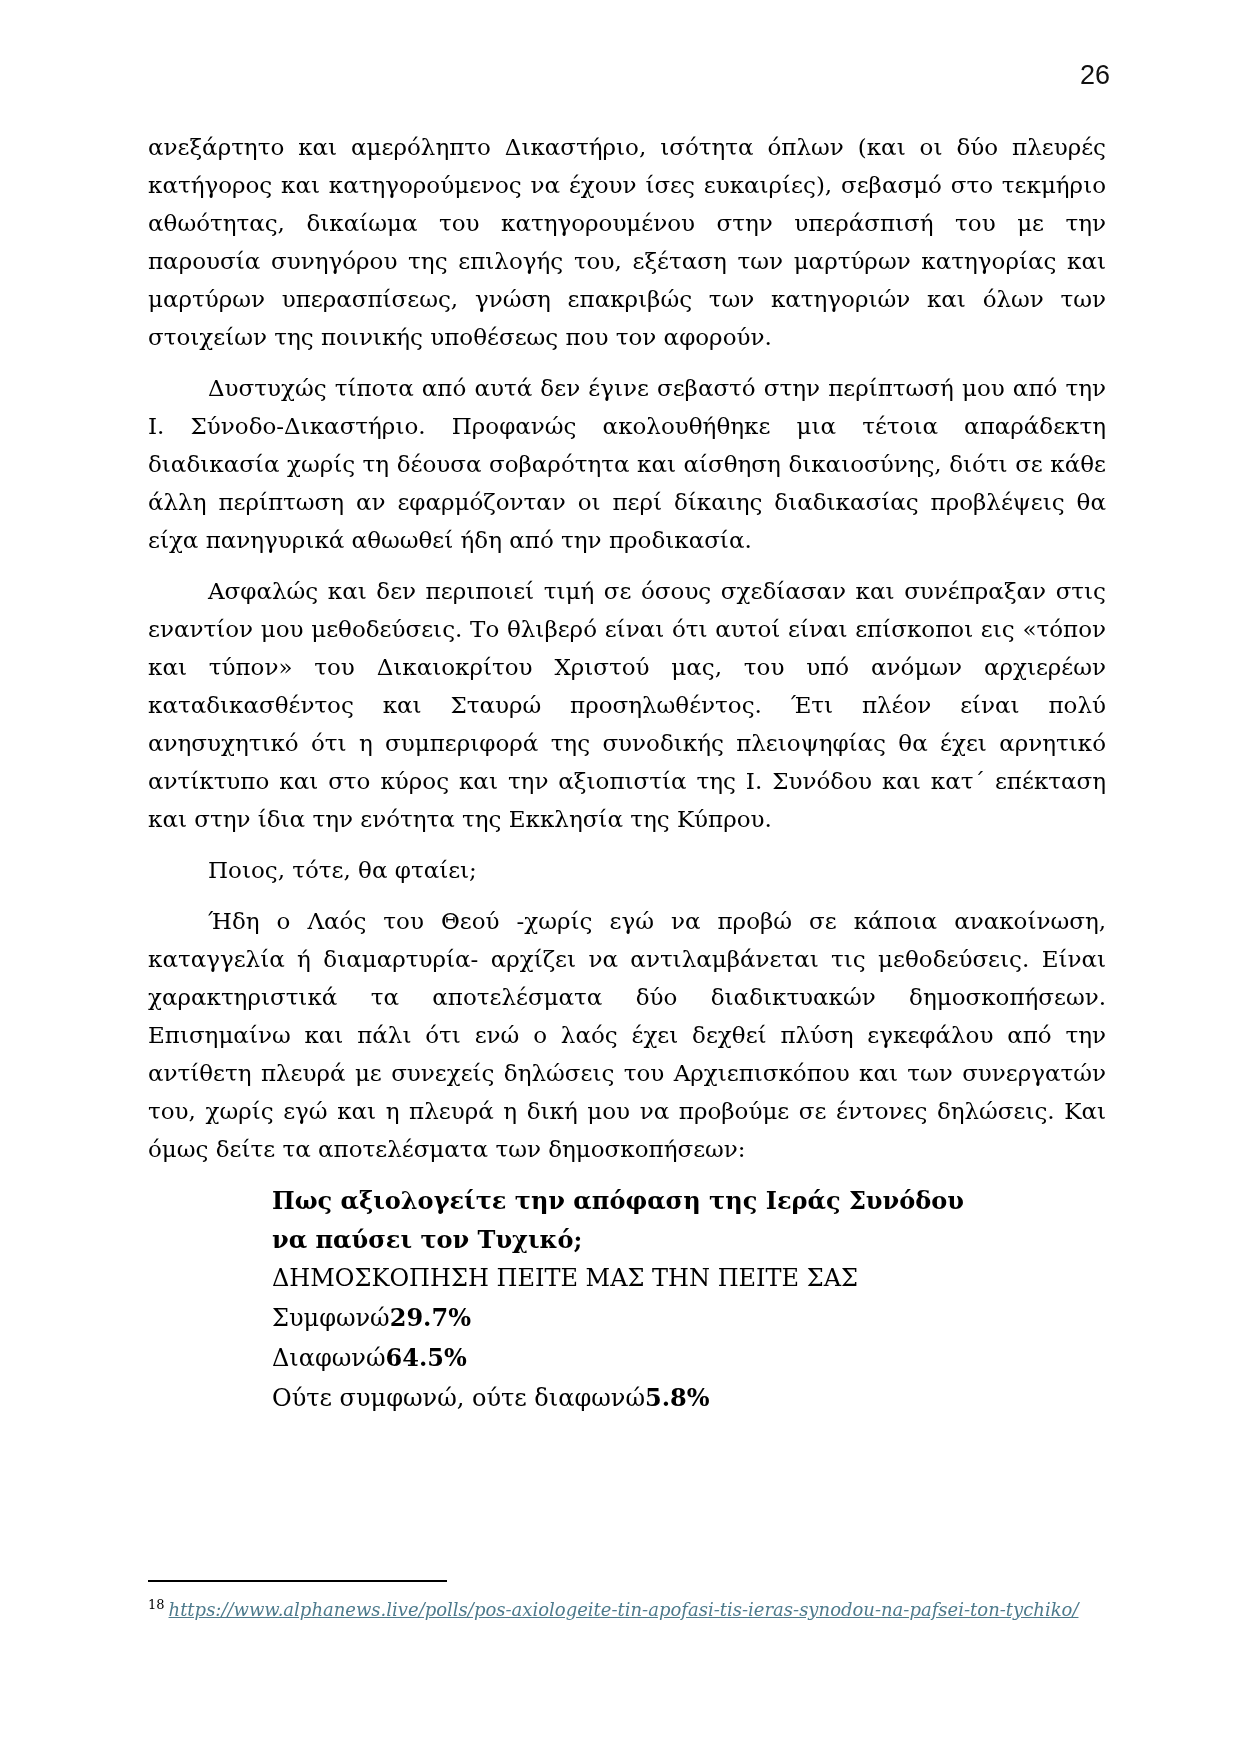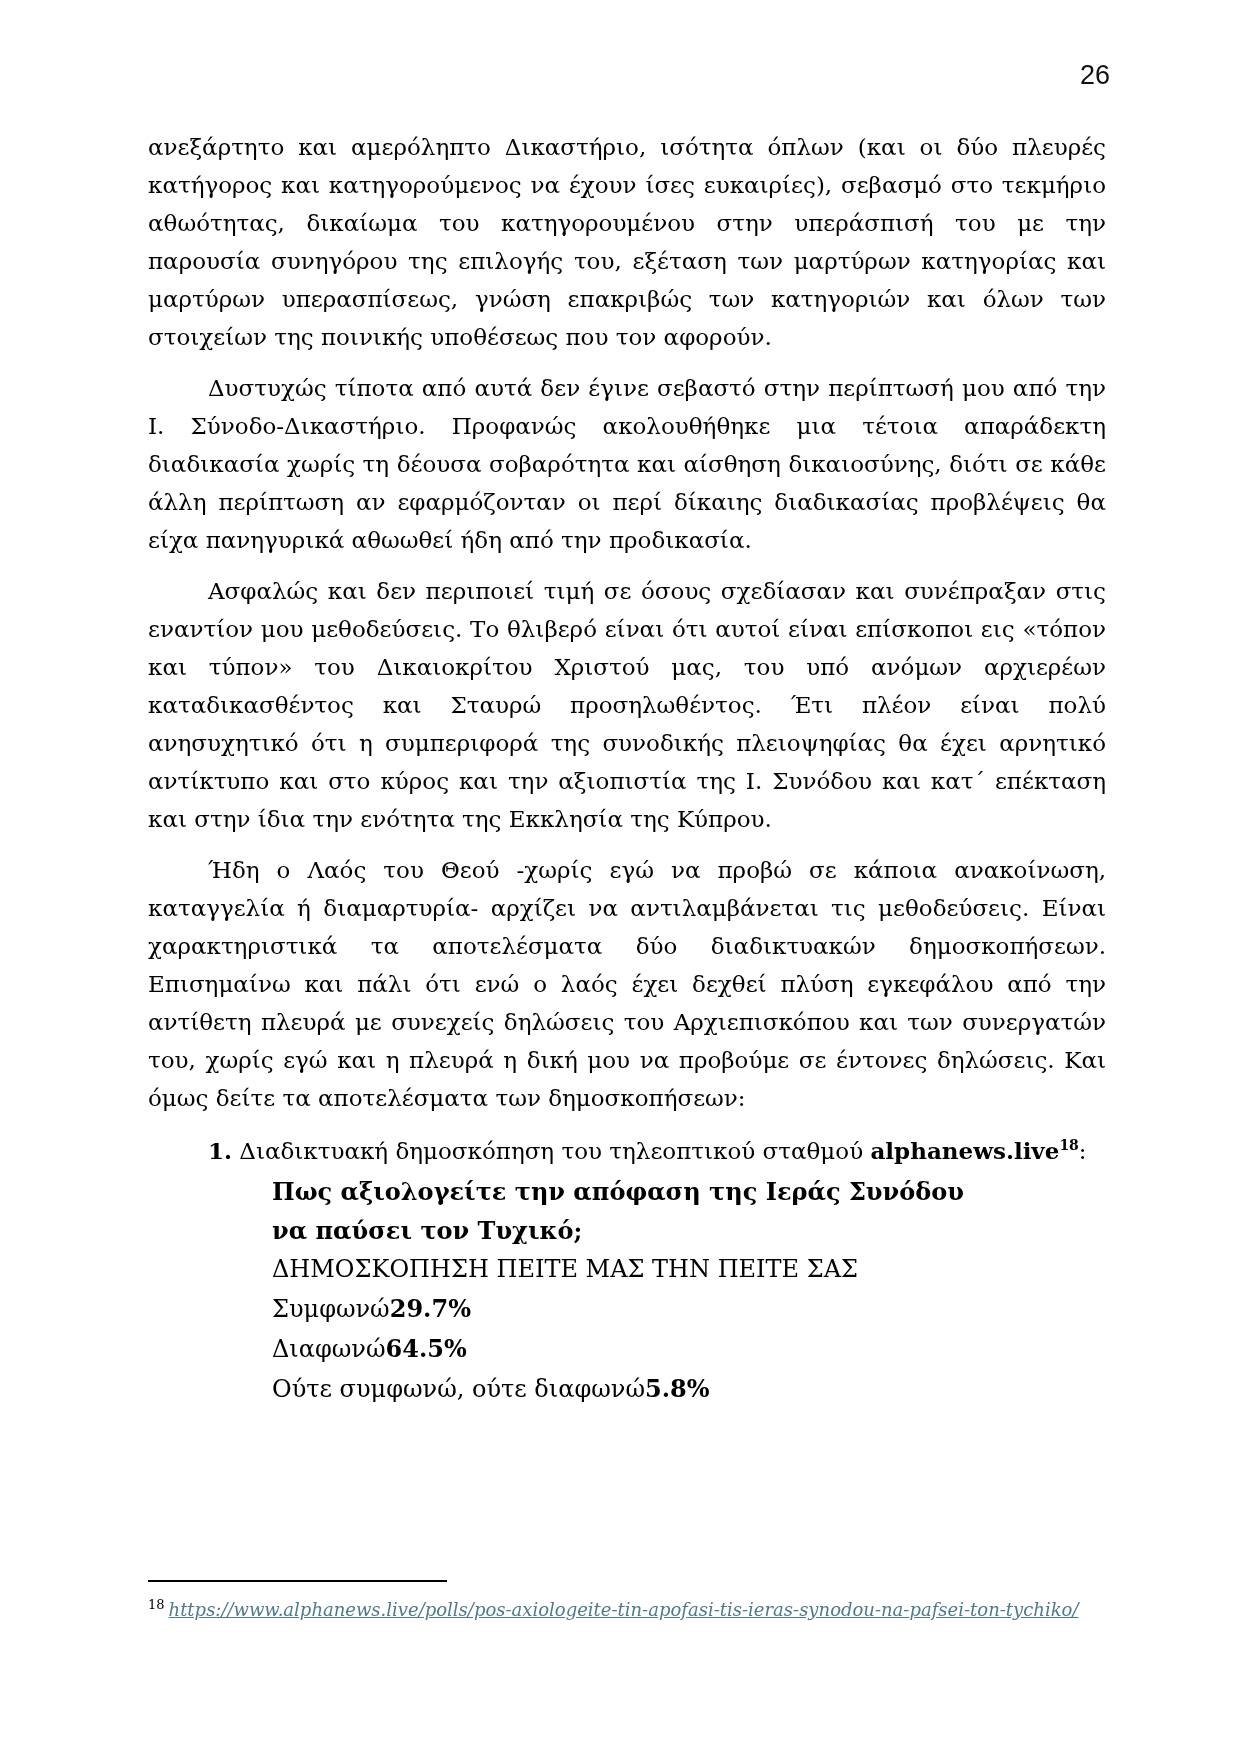--- a/index.html
+++ b/index.html
@@ -99,24 +99,24 @@
   <div class="page-number">26</div>
 
   <div class="content">
 
     <p class="body noindent">ανεξάρτητο και αμερόληπτο Δικαστήριο, ισότητα όπλων (και οι δύο πλευρές κατήγορος και κατηγορούμενος να έχουν ίσες ευκαιρίες), σεβασμό στο τεκμήριο αθωότητας, δικαίωμα του κατηγορουμένου στην υπεράσπισή του με την παρουσία συνηγόρου της επιλογής του, εξέταση των μαρτύρων κατηγορίας και μαρτύρων υπερασπίσεως, γνώση επακριβώς των κατηγοριών και όλων των στοιχείων της ποινικής υποθέσεως που τον αφορούν.</p>
 
     <p class="body indent">Δυστυχώς τίποτα από αυτά δεν έγινε σεβαστό στην περίπτωσή μου από την Ι. Σύνοδο-Δικαστήριο. Προφανώς ακολουθήθηκε μια τέτοια απαράδεκτη διαδικασία χωρίς τη δέουσα σοβαρότητα και αίσθηση δικαιοσύνης, διότι σε κάθε άλλη περίπτωση αν εφαρμόζονταν οι περί δίκαιης διαδικασίας προβλέψεις θα είχα πανηγυρικά αθωωθεί ήδη από την προδικασία.</p>
 
     <p class="body indent">Ασφαλώς και δεν περιποιεί τιμή σε όσους σχεδίασαν και συνέπραξαν στις εναντίον μου μεθοδεύσεις. Το θλιβερό είναι ότι αυτοί είναι επίσκοποι εις «τόπον και τύπον» του Δικαιοκρίτου Χριστού μας, του υπό ανόμων αρχιερέων καταδικασθέντος και Σταυρώ προσηλωθέντος. Έτι πλέον είναι πολύ ανησυχητικό ότι η συμπεριφορά της συνοδικής πλειοψηφίας θα έχει αρνητικό αντίκτυπο και στο κύρος και την αξιοπιστία της Ι. Συνόδου και κατ΄ επέκταση και στην ίδια την ενότητα της Εκκλησία της Κύπρου.</p>
 
+    <p class="body indent single">Ποιος, τότε, θα φταίει;</p>
 
     <p class="body indent">Ήδη ο Λαός του Θεού -χωρίς εγώ να προβώ σε κάποια ανακοίνωση, καταγγελία ή διαμαρτυρία- αρχίζει να αντιλαμβάνεται τις μεθοδεύσεις. Είναι χαρακτηριστικά τα αποτελέσματα δύο διαδικτυακών δημοσκοπήσεων. Επισημαίνω και πάλι ότι ενώ ο λαός έχει δεχθεί πλύση εγκεφάλου από την αντίθετη πλευρά με συνεχείς δηλώσεις του Αρχιεπισκόπου και των συνεργατών του, χωρίς εγώ και η πλευρά η δική μου να προβούμε σε έντονες δηλώσεις. Και όμως δείτε τα αποτελέσματα των δημοσκοπήσεων:</p>
 
-    <p class="list-line"><b>1.</b> <span>Διαδικτυακή δημοσκόπηση του τηλεοπτικού σταθμού</span> <b>alphanews.live</b><sup class="fn-ref bold">18</sup><span>:</span></p>
 
     <p class="qline bold">Πως αξιολογείτε την απόφαση της Ιεράς Συνόδου</p>
 
     <p class="qline bold">να παύσει τον Τυχικό;</p>
 
     <p class="qline">ΔΗΜΟΣΚΟΠΗΣΗ ΠΕΙΤΕ ΜΑΣ ΤΗΝ ΠΕΙΤΕ ΣΑΣ</p>
 
     <p class="qline"><span>Συμφωνώ</span><span class="pct">29.7%</span></p>
 
     <p class="qline"><span>Διαφωνώ</span><span class="pct">64.5%</span></p>

